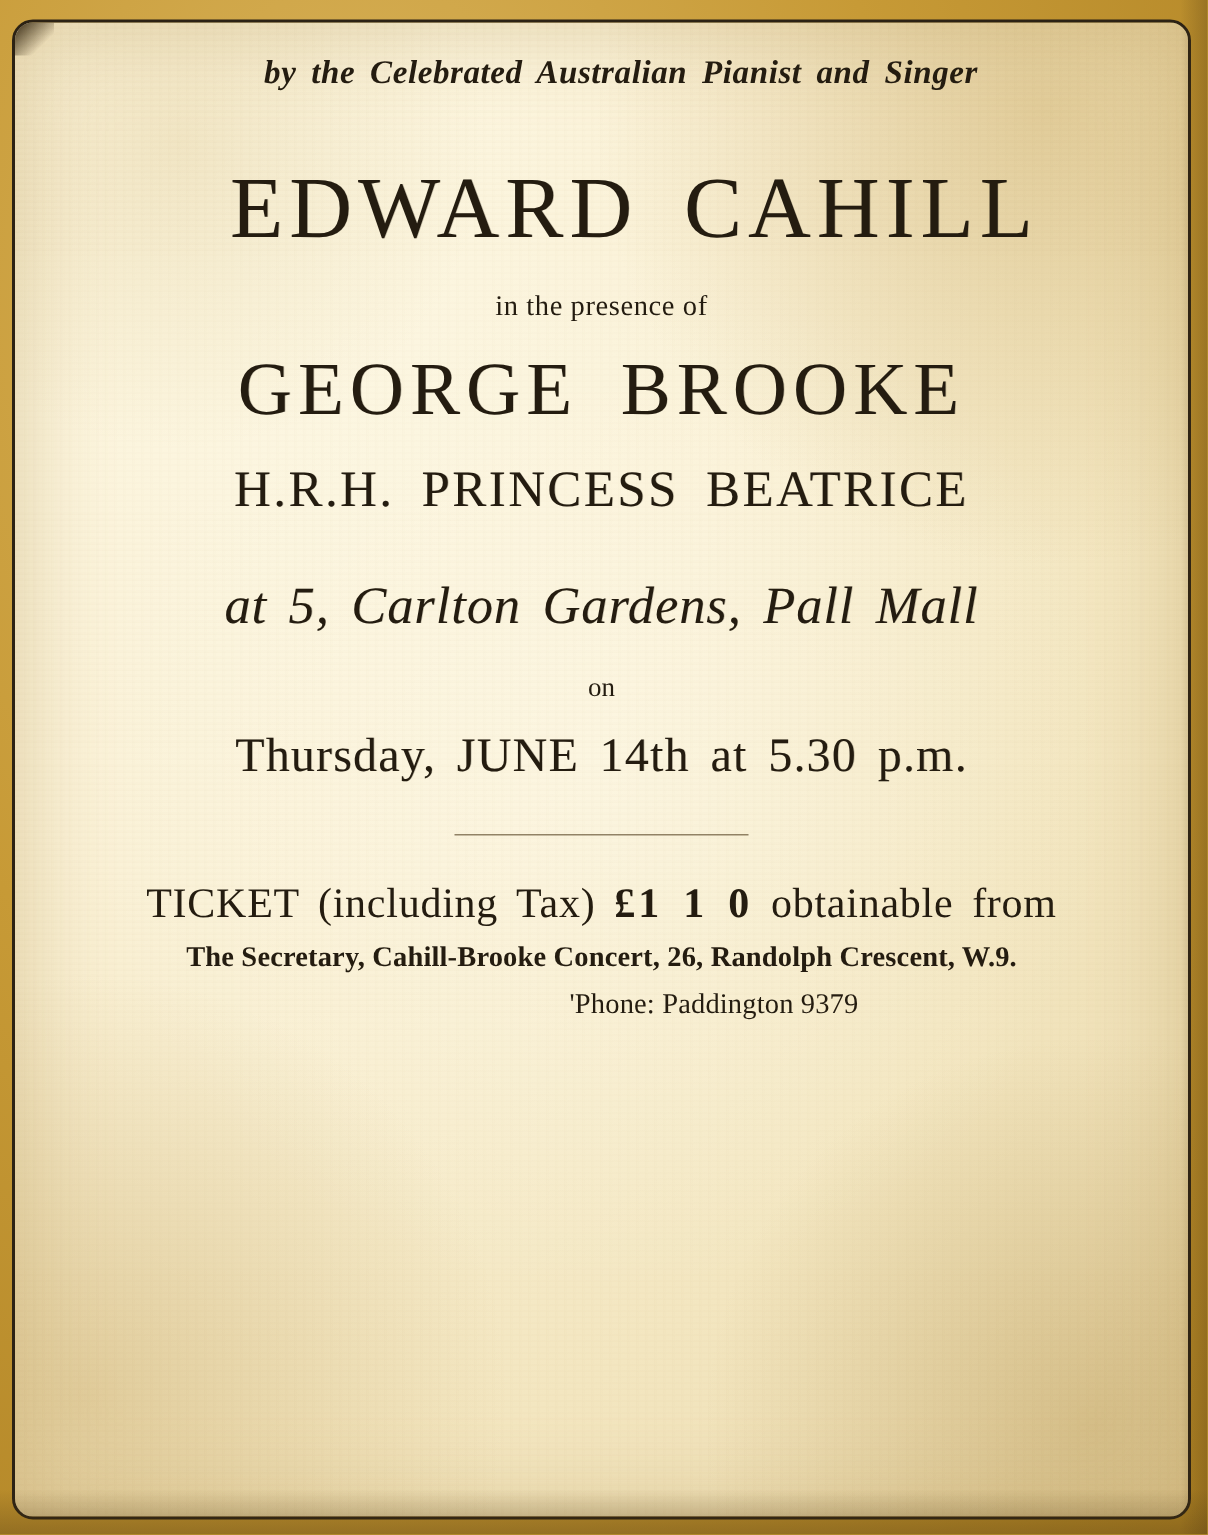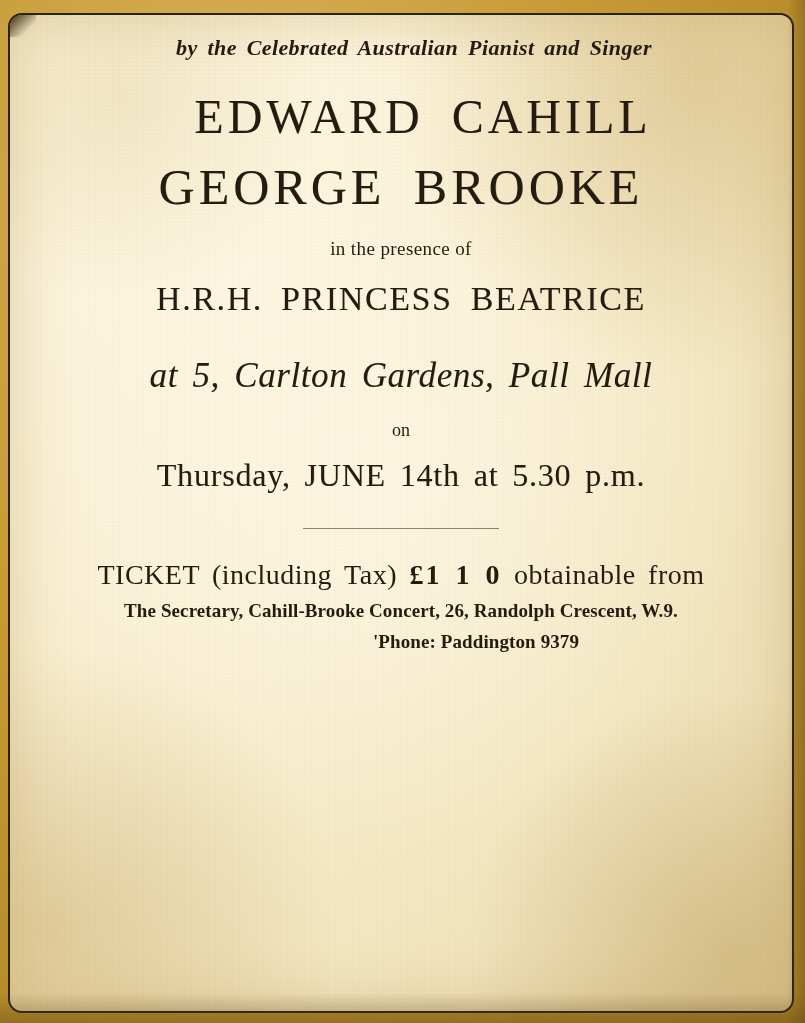--- a/index.html
+++ b/index.html
@@ -94,22 +94,22 @@
   .l-sub1 {
     margin-top: 20px;
     font-size: 22px;
     font-style: italic;
     font-weight: 700;
     letter-spacing: 0.4px;
     word-spacing: 4px;
     margin-left: 26px;
   }
   .l-name1 {
-    margin-top: 28px;
-    font-size: 48px;
+    margin-top: 44px;
+    font-size: 58px;
     letter-spacing: 4px;
     word-spacing: 12px;
     padding-left: 44px;
   }
   .l-and {
     margin-top: 16px;
     font-size: 20px;
     letter-spacing: 0.5px;
   }
   .l-name2 {
@@ -181,21 +181,21 @@
   .l-contact1 .gap { display: inline-block; width: 26px; }
   .l-contact2 {
     margin-top: 9px;
     font-size: 19px;
     font-weight: 700;
     letter-spacing: 0.1px;
   }
   .l-contact3 {
     margin-top: 9px;
     font-size: 19px;
-    font-weight: 700;
+    font-weight: 400;
     letter-spacing: 0.1px;
     padding-left: 150px;
   }
 
   
   .l-title, .l-name1, .l-name2, .l-royal, .l-venue, .l-date {
     text-shadow: 0.4px 0.3px 0 rgba(40,30,15,0.25);
   }
 
   
@@ -228,23 +228,23 @@
     <div class="corner-nick"></div>
 
     <div id="content">
 
 
       <div class="line l-sub1">by the Celebrated Australian Pianist and Singer</div>
 
       <div class="line l-name1">EDWARD CAHILL</div>
 
 
+      <div class="line l-presence">in the presence of</div>
+
       <div class="line l-name2">GEORGE BROOKE</div>
-
-      <div class="line l-presence">in the presence of</div>
 
       <div class="line l-royal">H.R.H. PRINCESS BEATRICE</div>
 
       <div class="line l-venue">at 5, Carlton Gardens, Pall Mall</div>
 
 
       <div class="line l-on">on</div>
 
       <div class="line l-date">Thursday, JUNE 14th at 5.30 p.m.</div>
 

